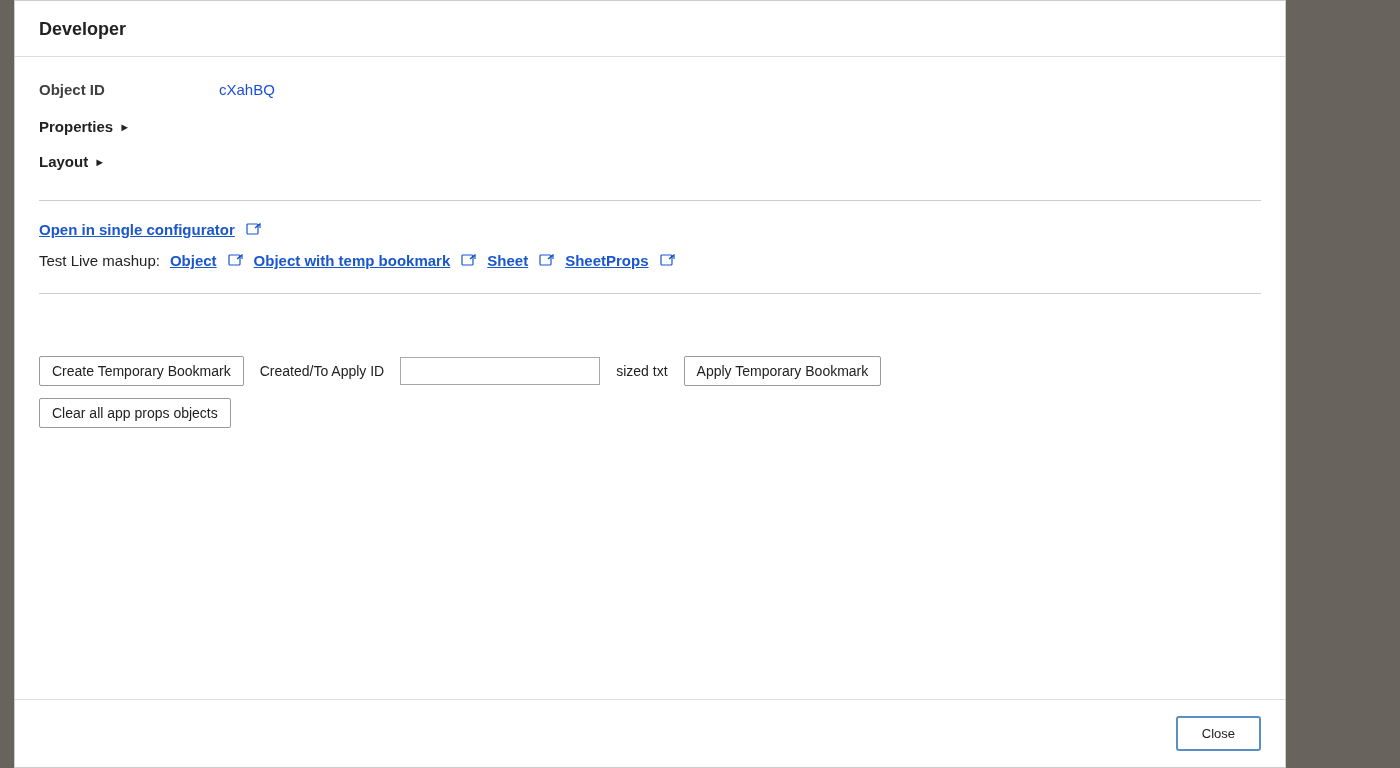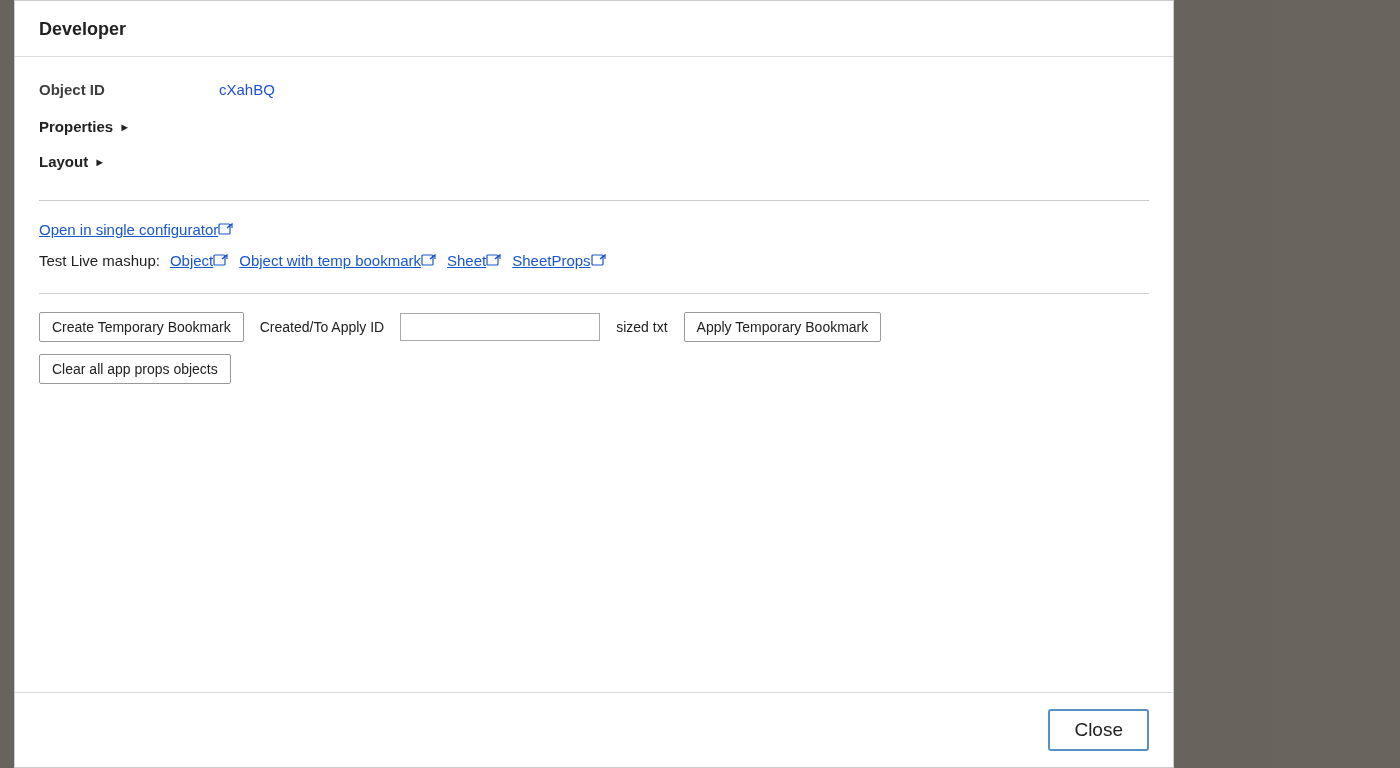--- a/index.html
+++ b/index.html
@@ -26,21 +26,21 @@
       left: 14px;
       right: 0;
       bottom: 0;
       display: flex;
       align-items: flex-start;
       justify-content: flex-start;
     }
 
     .modal {
       background: #fff;
-      width: 1160px;
+      width: 1272px;
       min-height: 768px;
       display: flex;
       flex-direction: column;
       border: 1px solid #ccc;
     }
 
     .modal-header {
       padding: 18px 24px 16px 24px;
       border-bottom: 1px solid #ddd;
       flex-shrink: 0;
@@ -113,25 +113,26 @@
     .link-row {
       display: flex;
       align-items: center;
       gap: 18px;
       flex-wrap: wrap;
     }
 
     .link-item {
       display: inline-flex;
       align-items: center;
-      gap: 0;
+      gap: 11px;
       color: #1a56cc;
       text-decoration: underline;
       cursor: pointer;
       font-size: 15px;
+      font-weight: bold;
     }
 
     .link-icon {
       display: inline-block;
       width: 16px;
       height: 14px;
       position: relative;
       flex-shrink: 0;
     }
 
@@ -155,20 +156,21 @@
     .divider2 {
       border: none;
       border-top: 1px solid #ccc;
       margin: 20px 0 18px 0;
     }
 
     .button-section {
       display: flex;
       flex-direction: column;
       gap: 12px;
+      margin-top: 44px;
     }
 
     .button-row {
       display: flex;
       align-items: center;
       gap: 10px;
       flex-wrap: wrap;
     }
 
     .btn {
@@ -200,21 +202,21 @@
       justify-content: flex-end;
       padding: 16px 24px;
       border-top: 1px solid #ddd;
       margin-top: auto;
     }
 
     .close-btn {
       border: 2px solid #5a8fc4;
       background: #fff;
       padding: 8px 24px;
-      font-size: 19px;
+      font-size: 13px;
       font-weight: normal;
       cursor: pointer;
       color: #222;
       border-radius: 3px;
       min-width: 80px;
     }
   </style>
 </head>
 <body>
 

